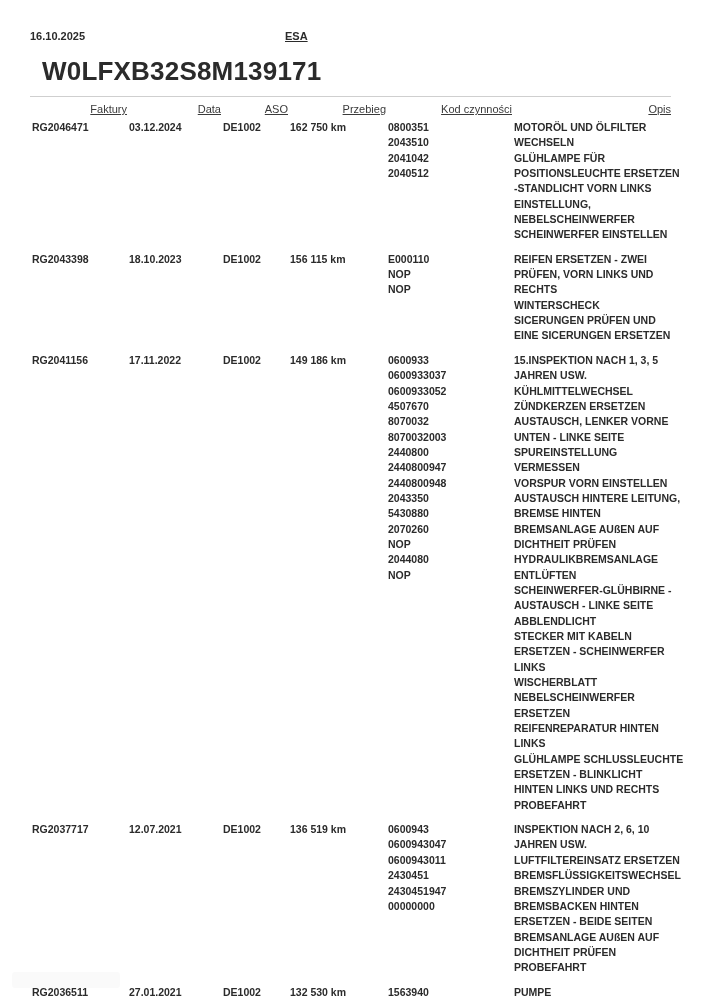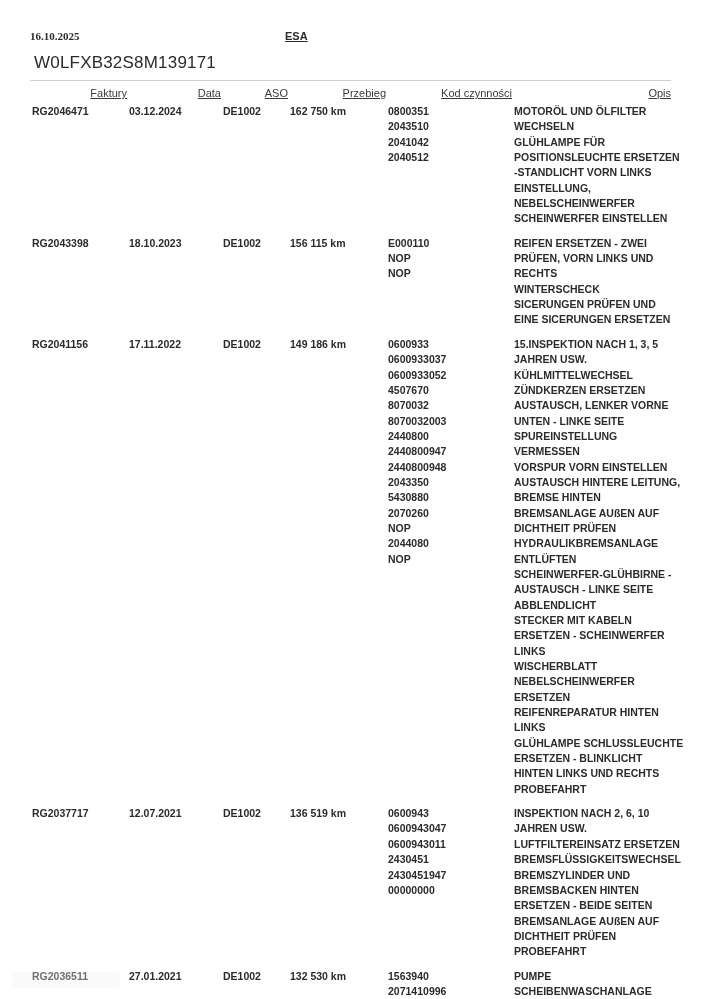--- a/index.html
+++ b/index.html
@@ -25,36 +25,35 @@
       position: relative;
       height: 46px;
     }
     .report-date {
       position: absolute;
       left: 0;
       top: 30px;
       font-size: 11px;
       font-weight: bold;
       color: #2b2b2b;
-      font-family: Liberation Serif, serif;
     }
     .brand-code {
       position: absolute;
       left: 255px;
       top: 30px;
       font-size: 11px;
       font-weight: bold;
       color: #2b2b2b;
       text-decoration: underline;
     }
     .vin {
-      font-size: 17px;
-      font-weight: normal;
-      color: #2b2b2b;
-      margin: 4px;
+      font-size: 26px;
+      font-weight: bold;
+      color: #2b2b2b;
+      margin: 12px;
       line-height: 26px;
       letter-spacing: 0.2px;
     }
     .divider {
       height: 1px;
       background: #cfcfcf;
       margin-top: 1px;
       width: 641px;
     }
     table.history {

